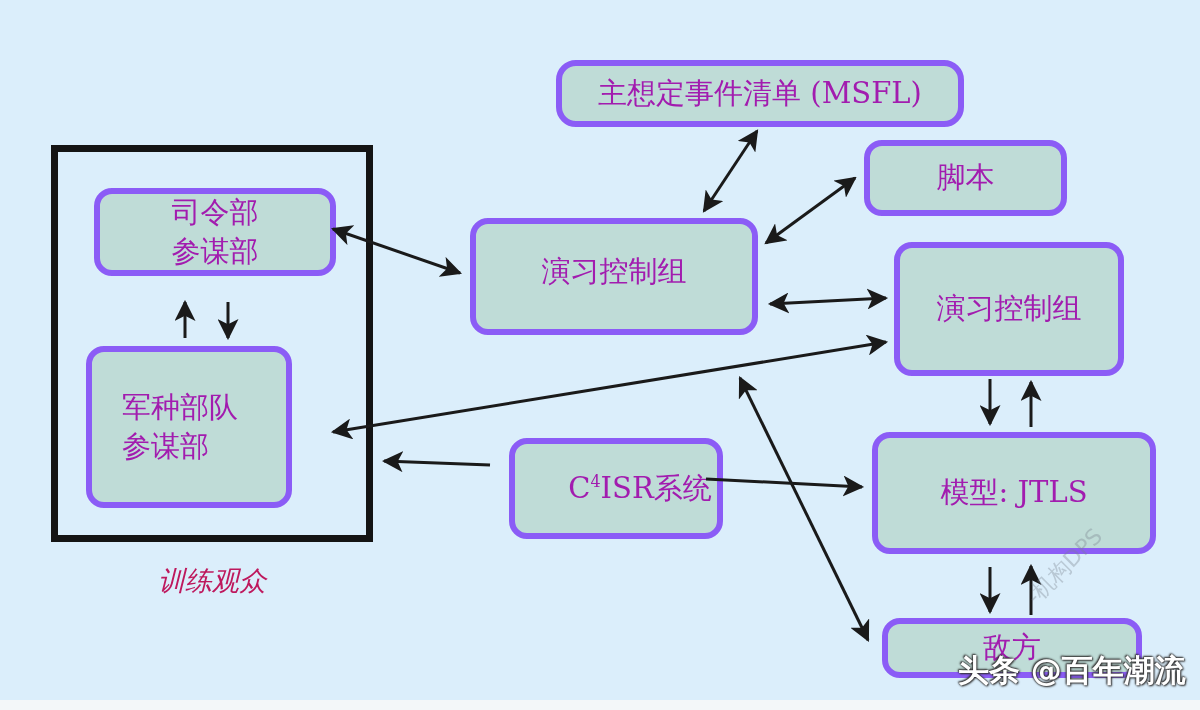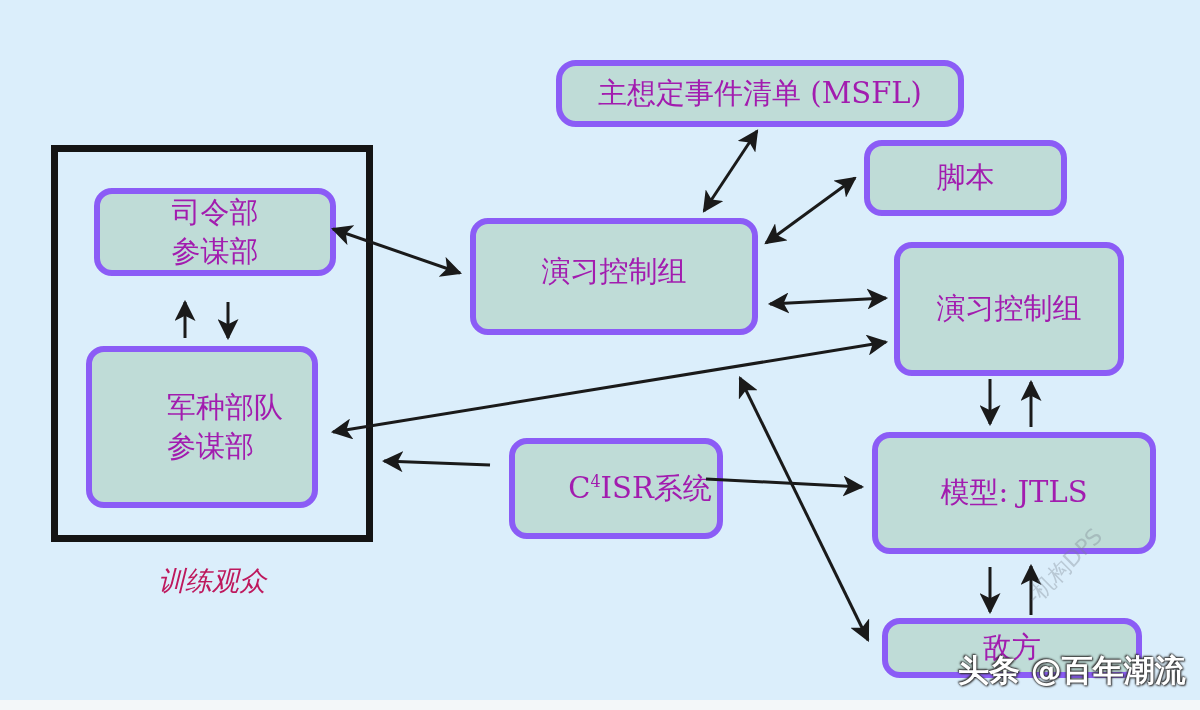--- a/index.html
+++ b/index.html
@@ -62,21 +62,21 @@
 
   <div class="node" style="left:864px; top:140px; width:203px; height:76px;">
     <span class="label">脚本</span>
   </div>
 
   <div class="node" style="left:86px; top:188px; width:242px; height:88px;margin-left:8px;">
     <span class="label">司令部
 参谋部</span>
   </div>
 
-  <div class="node" style="left:86px; top:346px; width:232px; height:162px; justify-content:flex-start; padding-left:75px; text-align:left;">
+  <div class="node" style="left:86px; top:346px; width:206px; height:162px; justify-content:flex-start; padding-left:30px; text-align:left;">
     <span class="label">军种部队
 参谋部</span>
   </div>
 
   <div class="node" style="left:470px; top:218px; width:288px; height:117px;">
     <span class="label" style="margin-top:-10px;">演习控制组</span>
   </div>
 
   <div class="node" style="left:894px; top:242px; width:230px; height:134px;">
     <span class="label">演习控制组</span>

